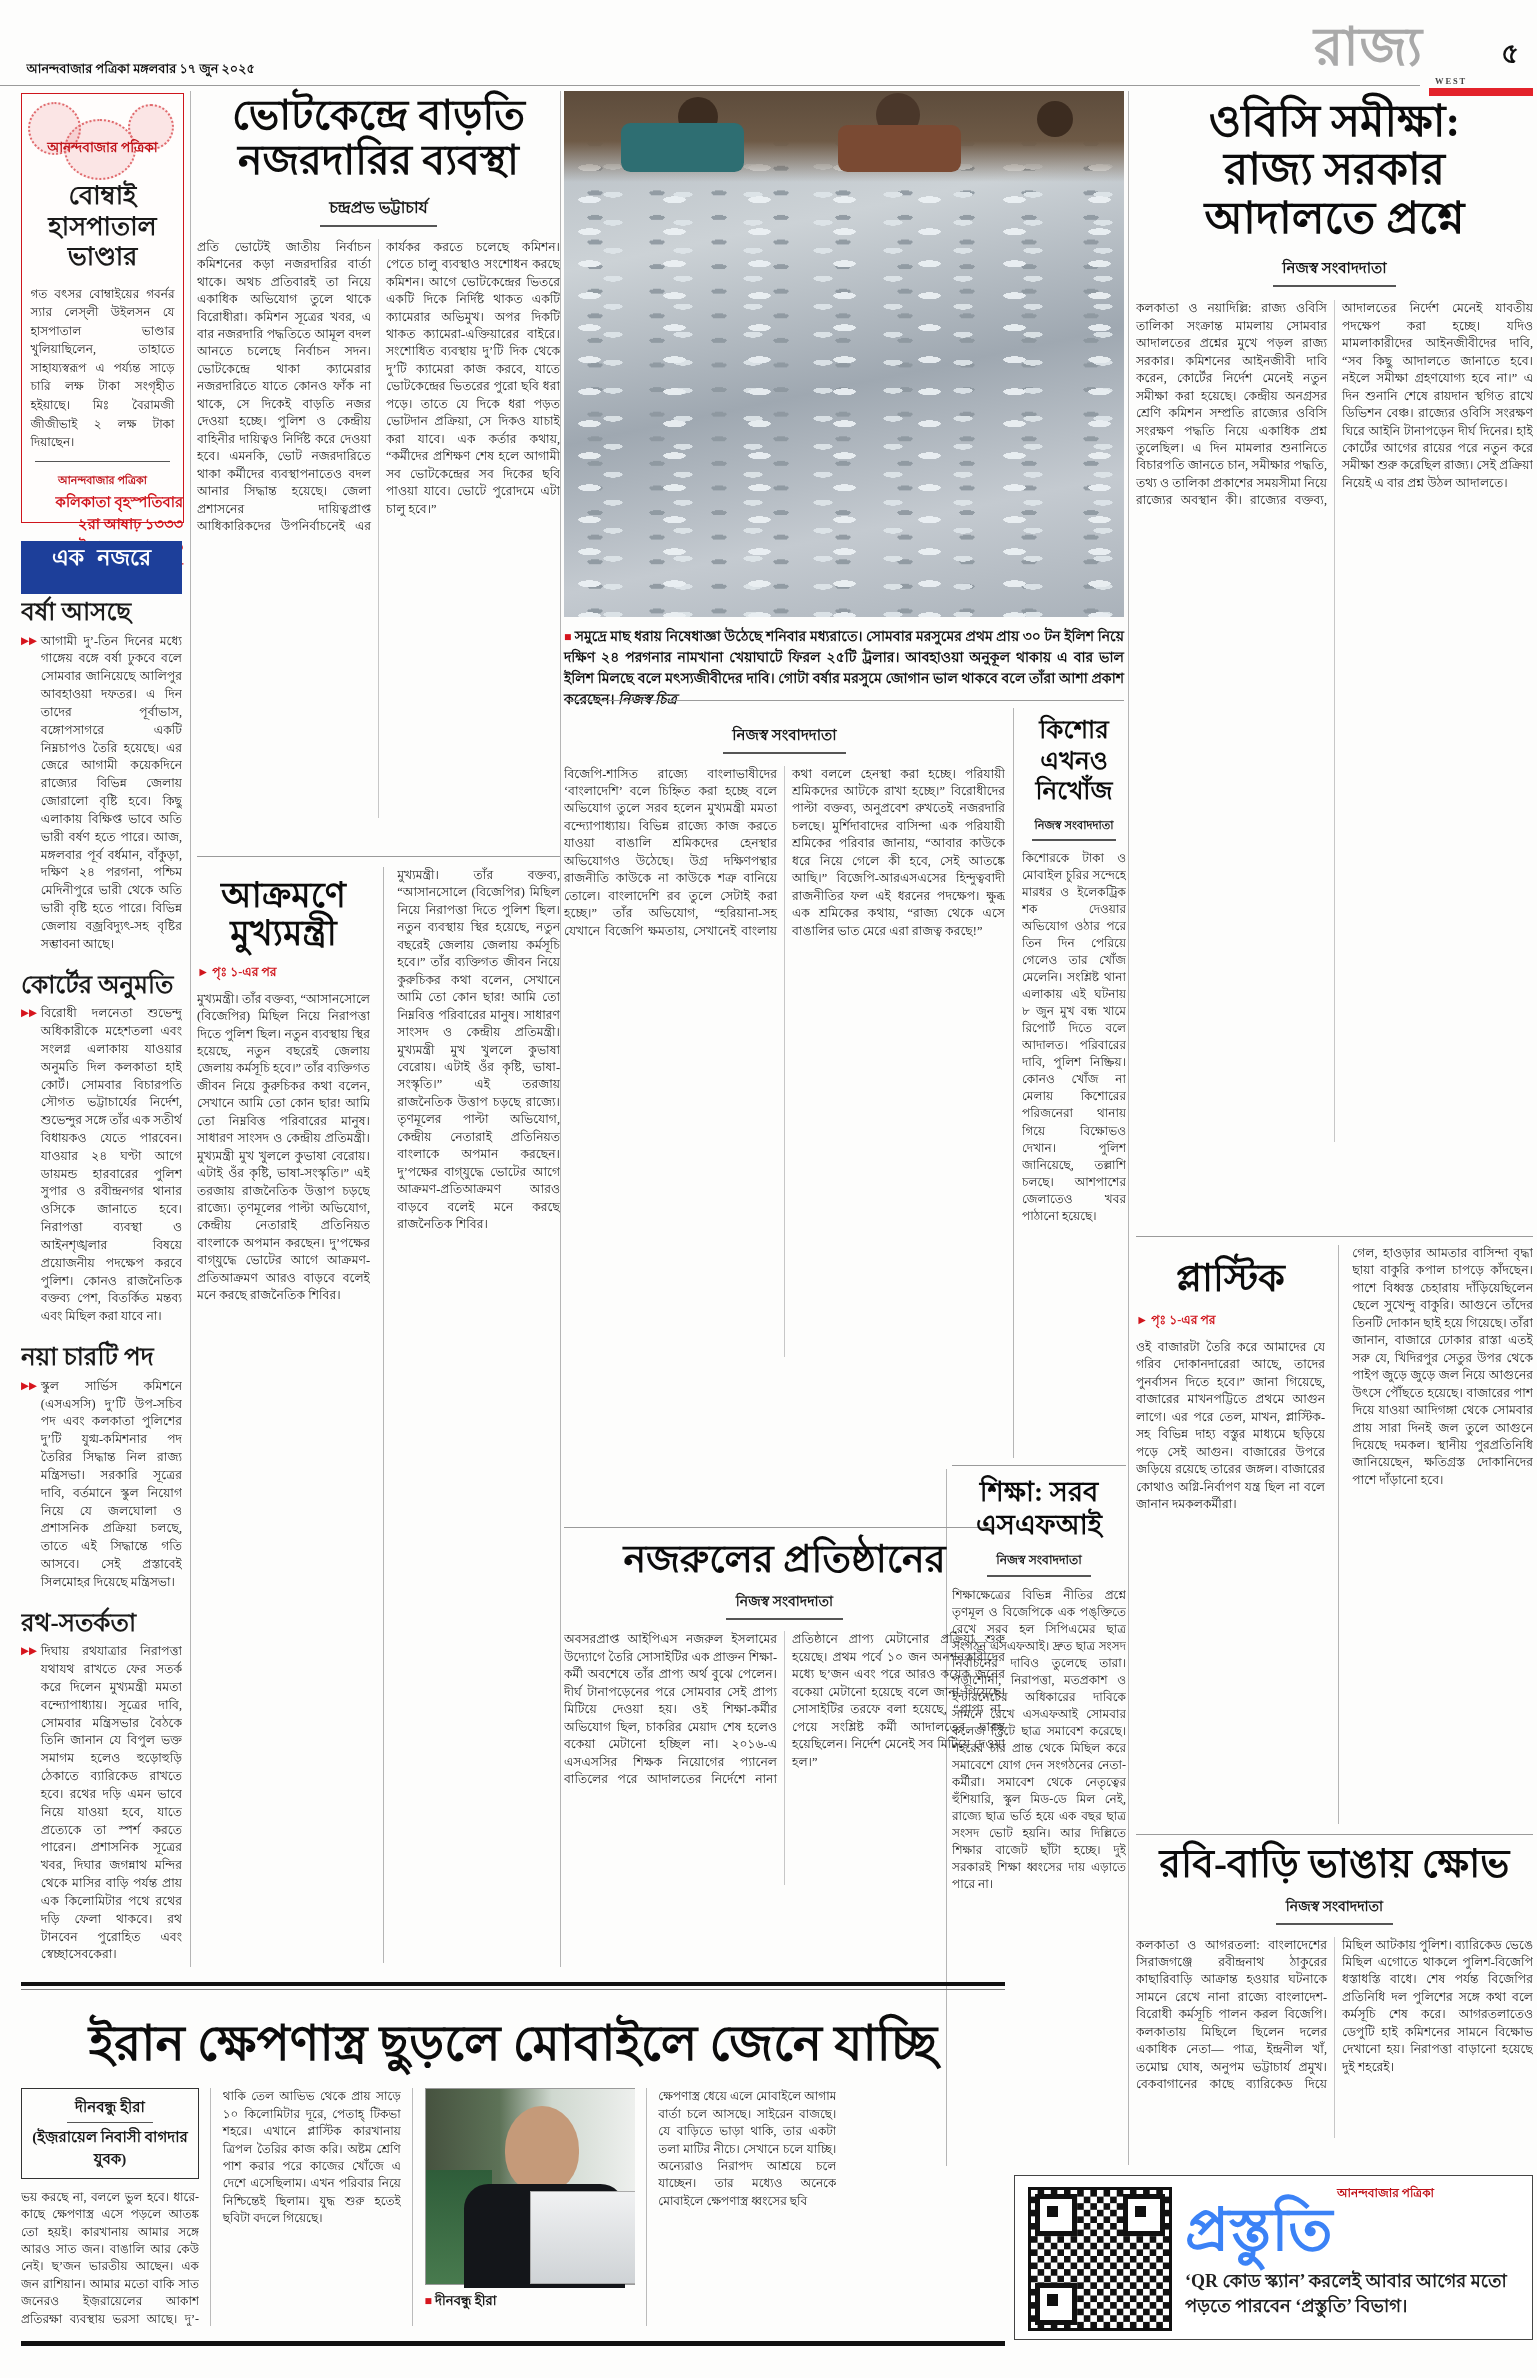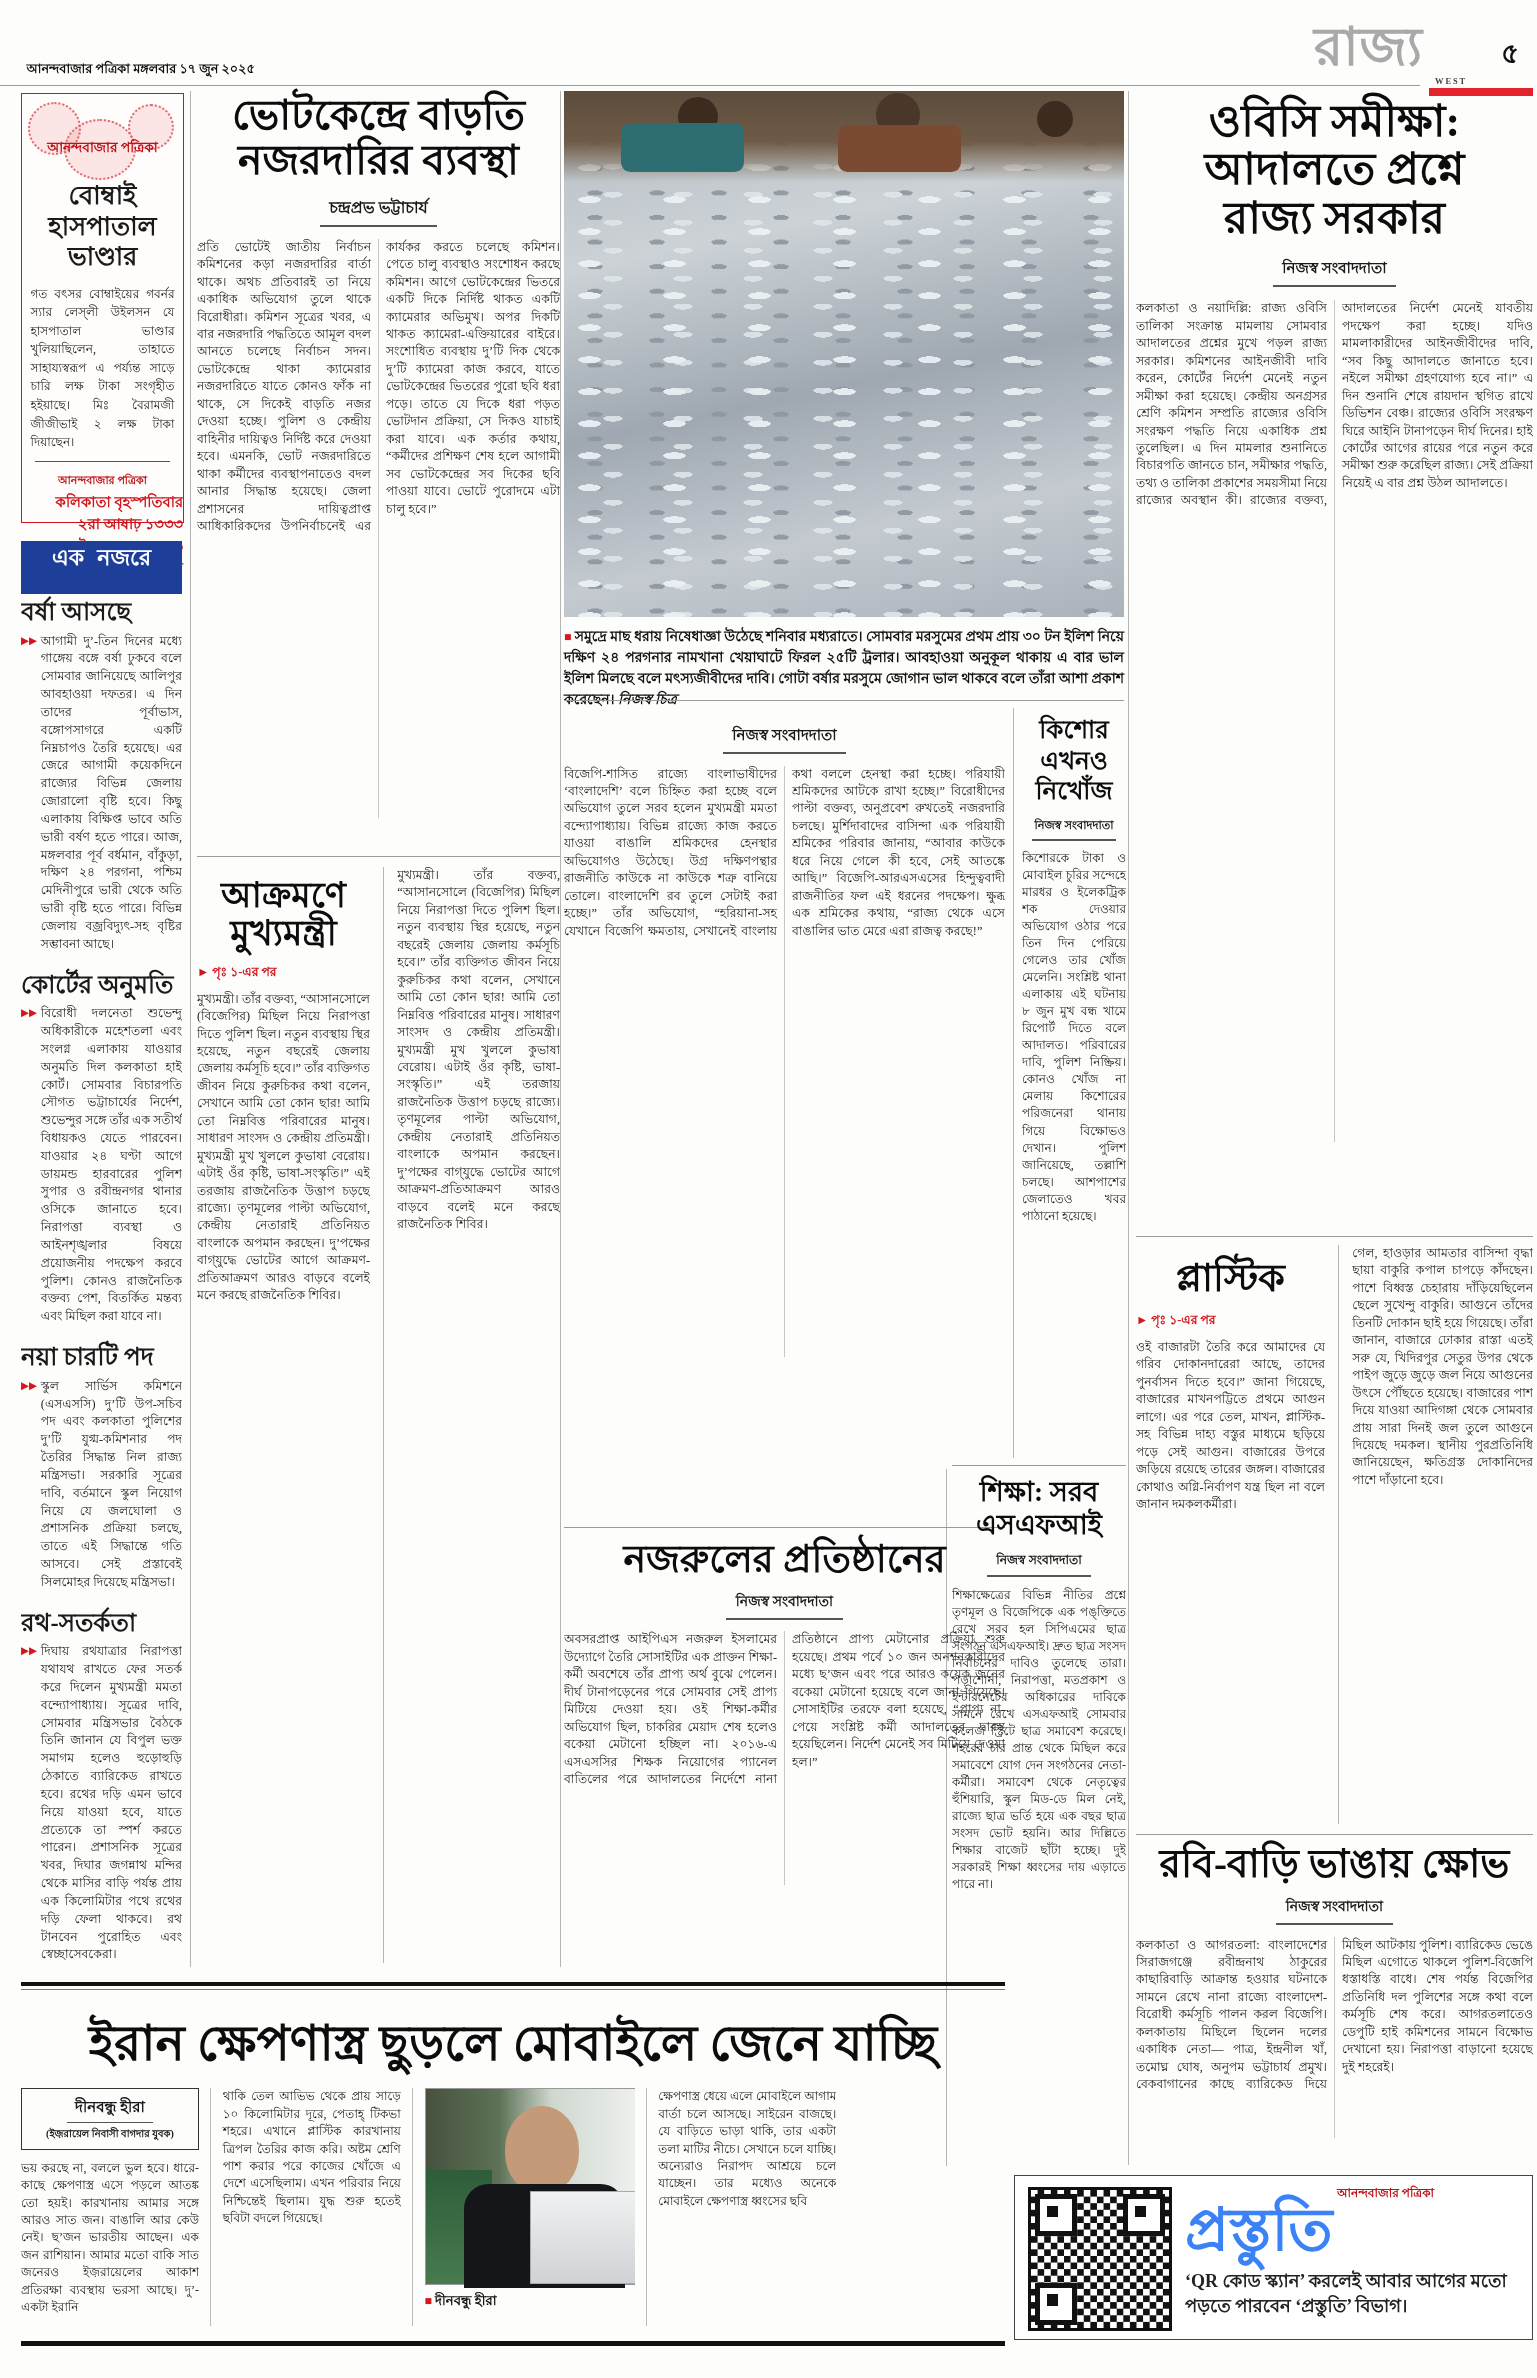--- a/index.html
+++ b/index.html
@@ -64,21 +64,21 @@
   .finder::after{content:"";position:absolute;left:6.6px;top:6.6px;width:11.4px;height:11.4px;background:#111;}
   .qr-brand{color:#c01218;font-weight:bold;font-size:12px;}
   .qr-title{color:#3b82f6;font-weight:700;font-size:59px;line-height:1;}
   .qr-body{font-size:18px;font-weight:bold;color:#222;line-height:1.4;}
   
   .iran-cols{display:flex;gap:11.4px;}
   .iran-col{font-size:12px;line-height:1.45;text-align:justify;overflow:hidden;}
   .iran-col + .iran-col{border-left:0.9px solid #bbb;padding-left:11.4px;}
   .bylinebox{border:1.4px solid #333;padding:7.6px 5.7px;text-align:center;margin-bottom:9.5px;}
   .bylinebox .nm{font-weight:bold;font-size:15px;border-bottom:0.9px solid #555;display:inline-block;padding:0 7.6px 2.8px;margin-bottom:4.7px;}
-  .bylinebox .ds{font-weight:bold;font-size:10px;}
+  .bylinebox .ds{font-weight:bold;font-size:15px;}
   .thickbar{background:#111;}
 </style>
 </head>
 <body>
 
 <div class="page">
 
   <div class="abs edition" style="left:26.5px;top:59px;">আনন্দবাজার পত্রিকা মঙ্গলবার ১৭ জুন ২০২৫</div>
   <div class="abs section-word" style="left:1314px;top:21px;">রাজ্য</div>
   <div class="abs section-sub" style="left:1435px;top:76px;">WEST</div>
@@ -177,22 +177,22 @@
     <div class="shirt" style="left:274px;top:34px;width:123px;height:47px;background:#7a4a33;"></div>
   </div>
   <div class="abs" style="left:564px;top:626px;width:560px;">
     <div class="cap"><span class="redsq">■ </span><span>সমুদ্রে মাছ ধরায় নিষেধাজ্ঞা উঠেছে শনিবার মধ্যরাতে। সোমবার মরসুমের প্রথম প্রায় ৩০ টন ইলিশ নিয়ে দক্ষিণ ২৪ পরগনার নামখানা খেয়াঘাটে ফিরল ২৫টি ট্রলার। আবহাওয়া অনুকূল থাকায় এ বার ভাল ইলিশ মিলছে বলে মৎস্যজীবীদের দাবি। গোটা বর্ষার মরসুমে জোগান ভাল থাকবে বলে তাঁরা আশা প্রকাশ করেছেন।</span> <span class="credit-it">নিজস্ব চিত্র</span></div>
   </div>
   <div class="abs hrule" style="left:564px;top:700px;width:560px;"></div>
 
   <div class="abs" style="left:1136px;top:98px;width:397px;">
     <div class="hl" style="font-size:44px;">
       <div>ওবিসি সমীক্ষা:</div>
+      <div>রাজ্য সরকার</div>
       <div>আদালতে প্রশ্নে</div>
-      <div>রাজ্য সরকার</div>
     </div>
     <div class="byline" style="font-size:15px;margin-top:13.2px;">
       <span class="inner">নিজস্ব সংবাদদাতা</span>
     </div>
     <div class="bodytx cols2 just" style="margin-top:13.2px;height:842px;">কলকাতা ও নয়াদিল্লি: রাজ্য ওবিসি তালিকা সংক্রান্ত মামলায় সোমবার আদালতের প্রশ্নের মুখে পড়ল রাজ্য সরকার। কমিশনের আইনজীবী দাবি করেন, কোর্টের নির্দেশ মেনেই নতুন সমীক্ষা করা হয়েছে। কেন্দ্রীয় অনগ্রসর শ্রেণি কমিশন সম্প্রতি রাজ্যের ওবিসি সংরক্ষণ পদ্ধতি নিয়ে একাধিক প্রশ্ন তুলেছিল। এ দিন মামলার শুনানিতে বিচারপতি জানতে চান, সমীক্ষার পদ্ধতি, তথ্য ও তালিকা প্রকাশের সময়সীমা নিয়ে রাজ্যের অবস্থান কী। রাজ্যের বক্তব্য, আদালতের নির্দেশ মেনেই যাবতীয় পদক্ষেপ করা হচ্ছে। যদিও মামলাকারীদের আইনজীবীদের দাবি, “সব কিছু আদালতে জানাতে হবে। নইলে সমীক্ষা গ্রহণযোগ্য হবে না।” এ দিন শুনানি শেষে রায়দান স্থগিত রাখে ডিভিশন বেঞ্চ। রাজ্যের ওবিসি সংরক্ষণ ঘিরে আইনি টানাপড়েন দীর্ঘ দিনের। হাই কোর্টের আগের রায়ের পরে নতুন করে সমীক্ষা শুরু করেছিল রাজ্য। সেই প্রক্রিয়া নিয়েই এ বার প্রশ্ন উঠল আদালতে।</div>
   </div>
 
   <div class="abs" style="left:564px;top:712px;width:441px;">
     <div class="byline" style="font-size:15px;margin-top:11.4px;">
       <span class="inner">নিজস্ব সংবাদদাতা</span>

